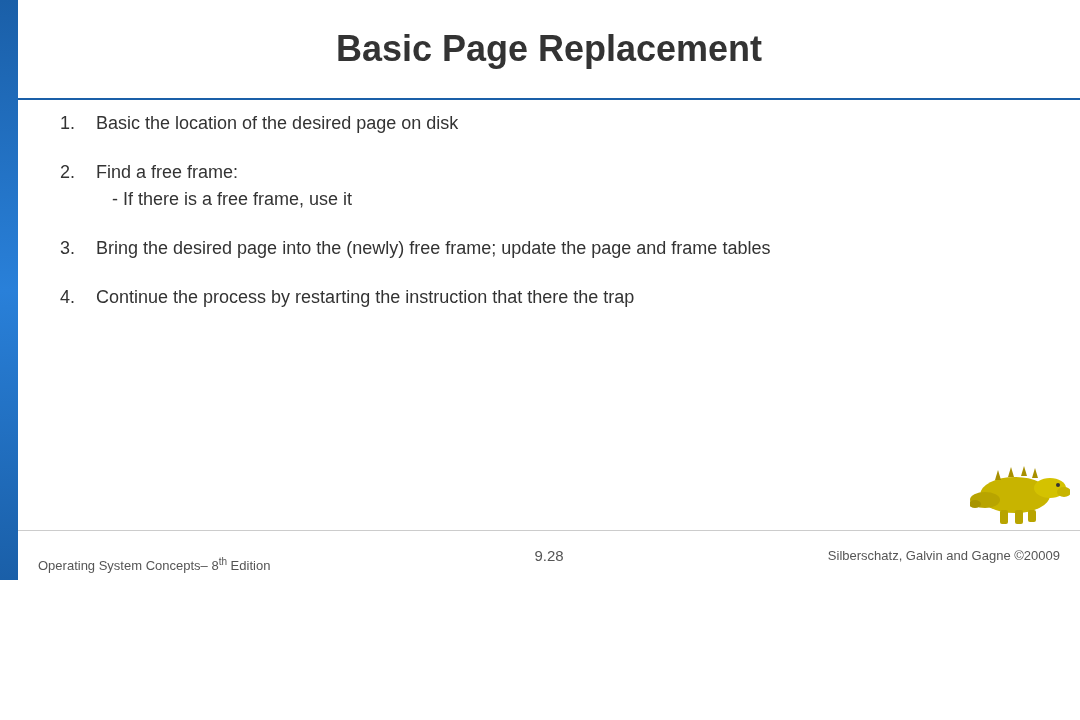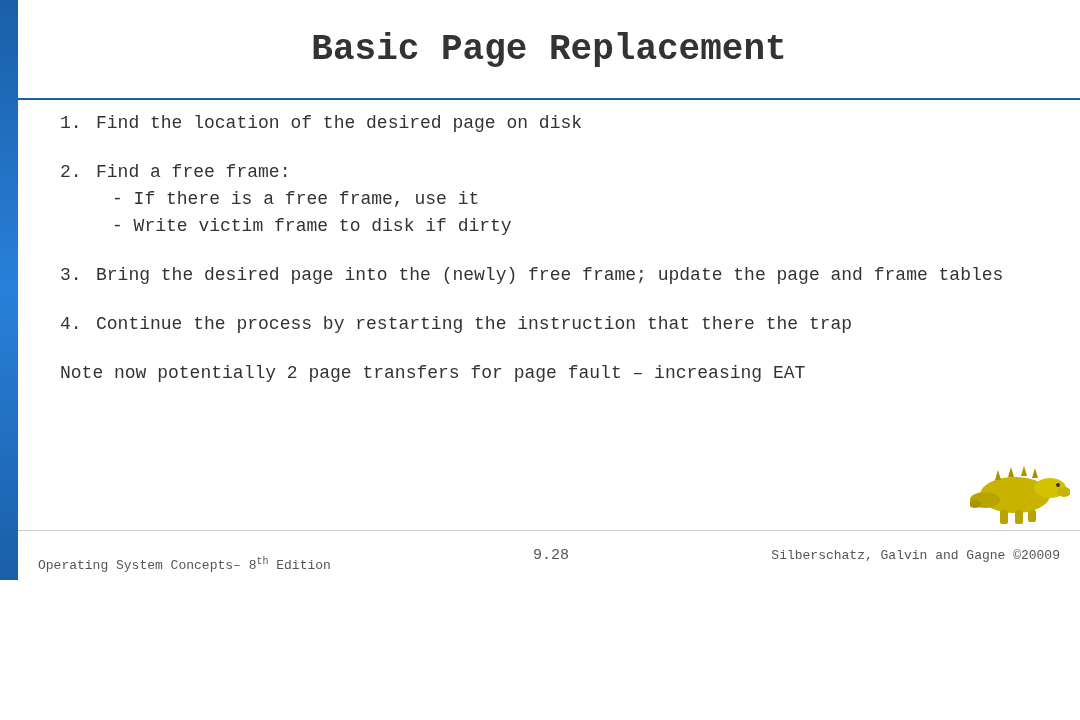--- a/index.html
+++ b/index.html
@@ -11,21 +11,20 @@
       font-family: Arial, sans-serif;
       position: relative;
       overflow: hidden;
     }
 
     .slide {
       width: 1080px;
       height: 580px;
       position: relative;
       background: #ffffff;
-      font-family: Liberation Mono, monospace;
     }
 
     
     .left-accent {
       position: absolute;
       left: 0;
       top: 0;
       width: 18px;
       height: 100%;
       background: linear-gradient(to bottom, #1a5fa8, #2980d9, #1a5fa8);
@@ -185,43 +184,41 @@
   </div>
 
   <div class="header">
     <h1 class="header-title">Basic Page Replacement</h1>
   </div>
 
   <div class="content">
 
     <div class="list-item">
       <span class="list-number">1.</span>
-      <span class="list-content">Find the location of the desired page on disk</span>
+      <span class="list-content">Basic the location of the desired page on disk</span>
     </div>
 
     <div class="list-item">
       <span class="list-number">2.</span>
       <span class="list-content">
         <span>Find a free frame:</span><br>
         <span class="sub-item">-  If there is a free frame, use it</span>
-        <span class="sub-item">- Write victim frame to disk if dirty</span>
       </span>
     </div>
 
     <div class="list-item">
       <span class="list-number">3.</span>
       <span class="list-content">Bring  the desired page into the (newly) free frame; update the page and frame tables</span>
     </div>
 
     <div class="list-item">
       <span class="list-number">4.</span>
       <span class="list-content">Continue the process by restarting the instruction that there the trap</span>
     </div>
 
-    <p class="note-text">Note now potentially 2 page transfers for page fault – increasing EAT</p>
 
   </div>
 
   <div class="dino-bottom">
     <svg viewBox="0 0 100 80" xmlns="http://www.w3.org/2000/svg">
 
       <ellipse cx="45" cy="45" rx="35" ry="18" fill="#c8b400"></ellipse>
 
       <ellipse cx="80" cy="38" rx="16" ry="10" fill="#d4c200"></ellipse>
 

